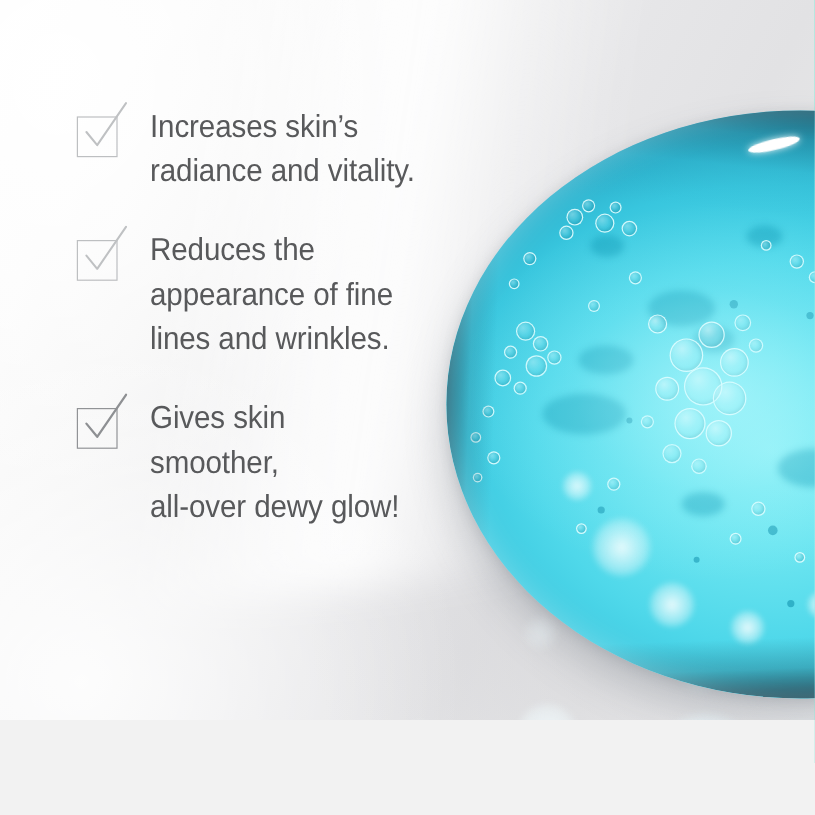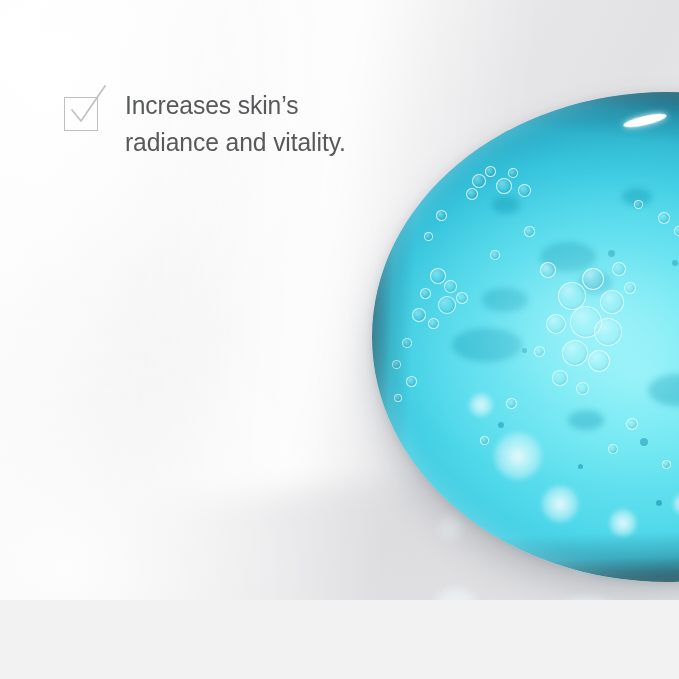--- a/index.html
+++ b/index.html
@@ -315,17 +315,36 @@
     <div class="item faint">
       <span class="cbox">
         <svg viewBox="0 0 40 42">
           <path d="M4 20 L13 31 L37 -4"></path>
         </svg>
       </span>
       <span class="txt">Increases skin’s
 radiance and vitality.</span>
     </div>
 
-
-
+    <div class="item faint">
+      <span class="cbox">
+        <svg viewBox="0 0 40 42">
+          <path d="M4 20 L13 31 L37 -4"></path>
+        </svg>
+      </span>
+      <span class="txt">Reduces the
+appearance of fine
+lines and wrinkles.</span>
+    </div>
+
+
+    <div class="item strong">
+      <span class="cbox">
+        <svg viewBox="0 0 40 42">
+          <path d="M4 20 L13 31 L37 -4"></path>
+        </svg>
+      </span>
+      <span class="txt">Gives skin smoother,
+all-over dewy glow!</span>
+    </div>
 
   </div>
 </div>
 
 </body></html>

